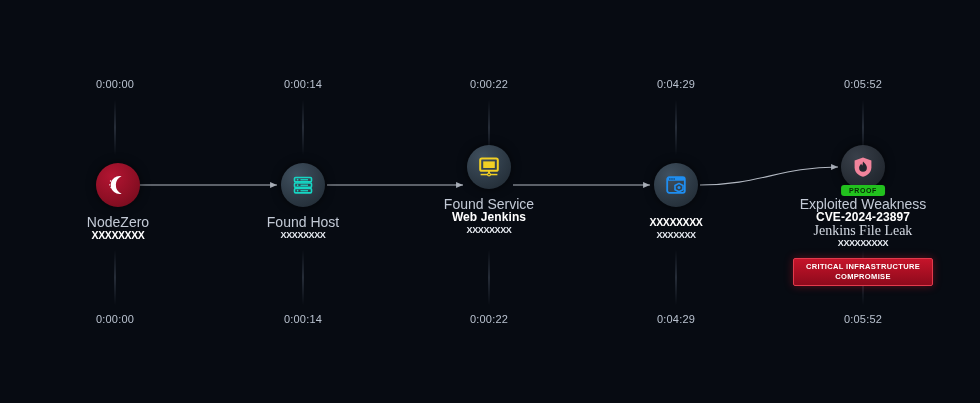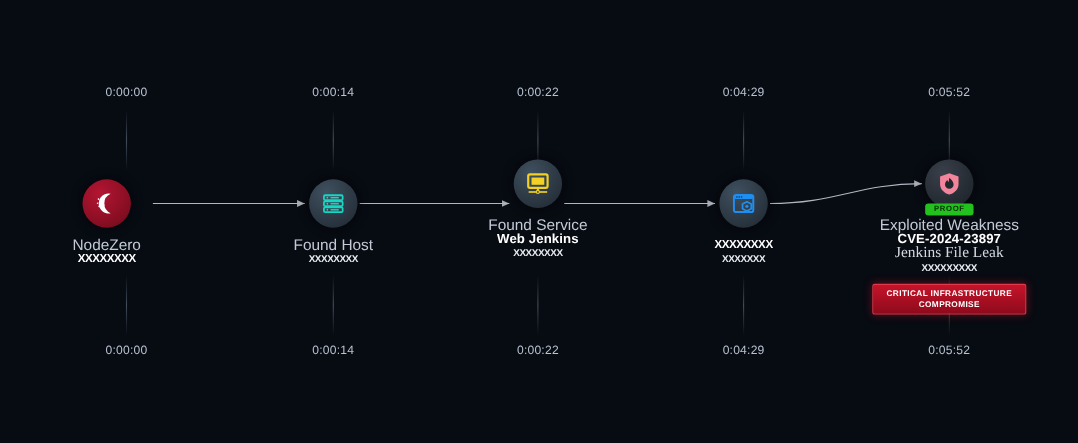--- a/index.html
+++ b/index.html
@@ -185,21 +185,21 @@
       <marker id="ah" viewBox="0 0 10 10" refX="9" refY="5" markerWidth="7" markerHeight="7" orient="auto-start-reverse">
         <path d="M 0 1 L 9 5 L 0 9 z" class="link-head"></path>
       </marker>
     </defs>
     <path class="link-path" d="M 139,185 L 277,185" marker-end="url(#ah)"></path>
     <path class="link-path" d="M 327,185 L 463,185" marker-end="url(#ah)"></path>
     <path class="link-path" d="M 513,185 L 650,185" marker-end="url(#ah)"></path>
     <path class="link-path" d="M 700,185 C 760,185 780,167 838,167" marker-end="url(#ah)"></path>
   </svg>
 
-  <div class="node" style="left:97px; top:163px">
+  <div class="node" style="left:118px; top:163px">
     <div class="bubble red">
       <span>
         <svg width="24" height="24" viewBox="0 0 24 24">
           <path d="M15.6 3.2a9 9 0 1 0 0 17.6A9.6 9.6 0 0 1 15.6 3.2z" fill="#ffffff"></path>
           <circle cx="8.0" cy="8.3" r="1.5" fill="#ffffff"></circle>
           <circle cx="6.0" cy="11.4" r="1.1" fill="#ffffff"></circle>
           <circle cx="8.6" cy="13.4" r="1.3" fill="#ffffff"></circle>
           <circle cx="4.6" cy="8.0" r="0.8" fill="#ffffff"></circle>
           <circle cx="5.2" cy="14.6" r="0.8" fill="#ffffff"></circle>
           <circle cx="8.8" cy="5.4" r="0.7" fill="#ffffff"></circle>

